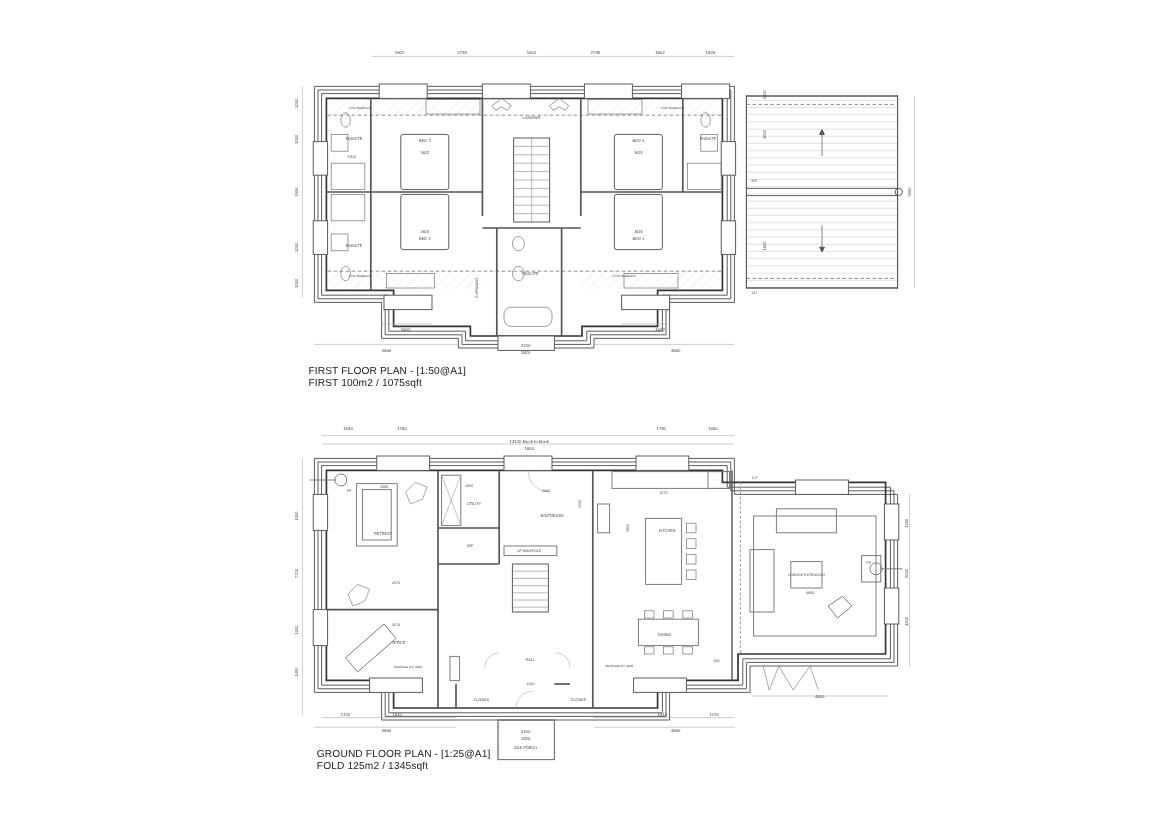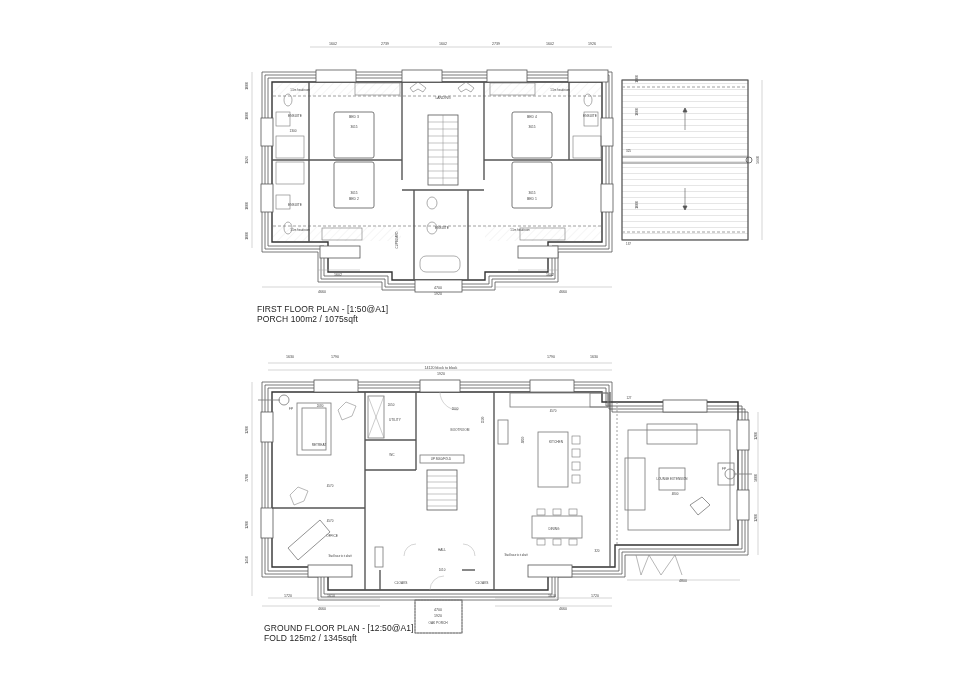--- a/index.html
+++ b/index.html
@@ -339,19 +339,19 @@
     <text transform="translate(757,436) rotate(-90)">1200</text>
     <text transform="translate(757,478) rotate(-90)">5000</text>
     <text transform="translate(757,518) rotate(-90)">1200</text>
     <text transform="translate(524,440) rotate(-90)" font-size="3">3850</text>
     <text transform="translate(484,420) rotate(-90)" font-size="3">2530</text>
   </g>
 </svg>
 
 <div class="caption" style="left:257px;top:304px;">
   <span>FIRST FLOOR PLAN -  [1:50@A1]</span>
-  <span>PORCH 100m2 / 1075sqft</span>
+  <span>FIRST 100m2 / 1075sqft</span>
 </div>
 
 <div class="caption" style="left:264px;top:623px;">
-  <span>GROUND FLOOR PLAN -  [12:50@A1]</span>
+  <span>GROUND FLOOR PLAN -  [1:25@A1]</span>
   <span>FOLD 125m2 / 1345sqft</span>
 </div>
 
 </body></html>

